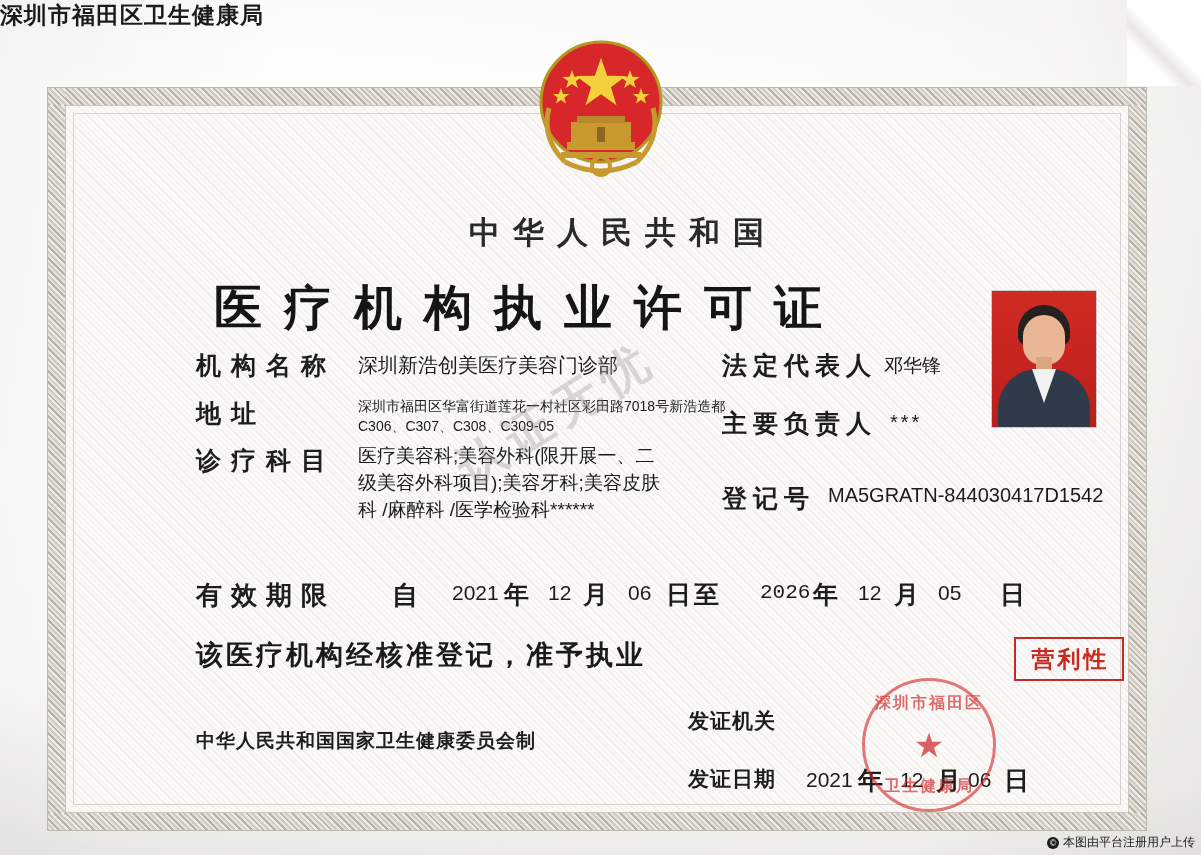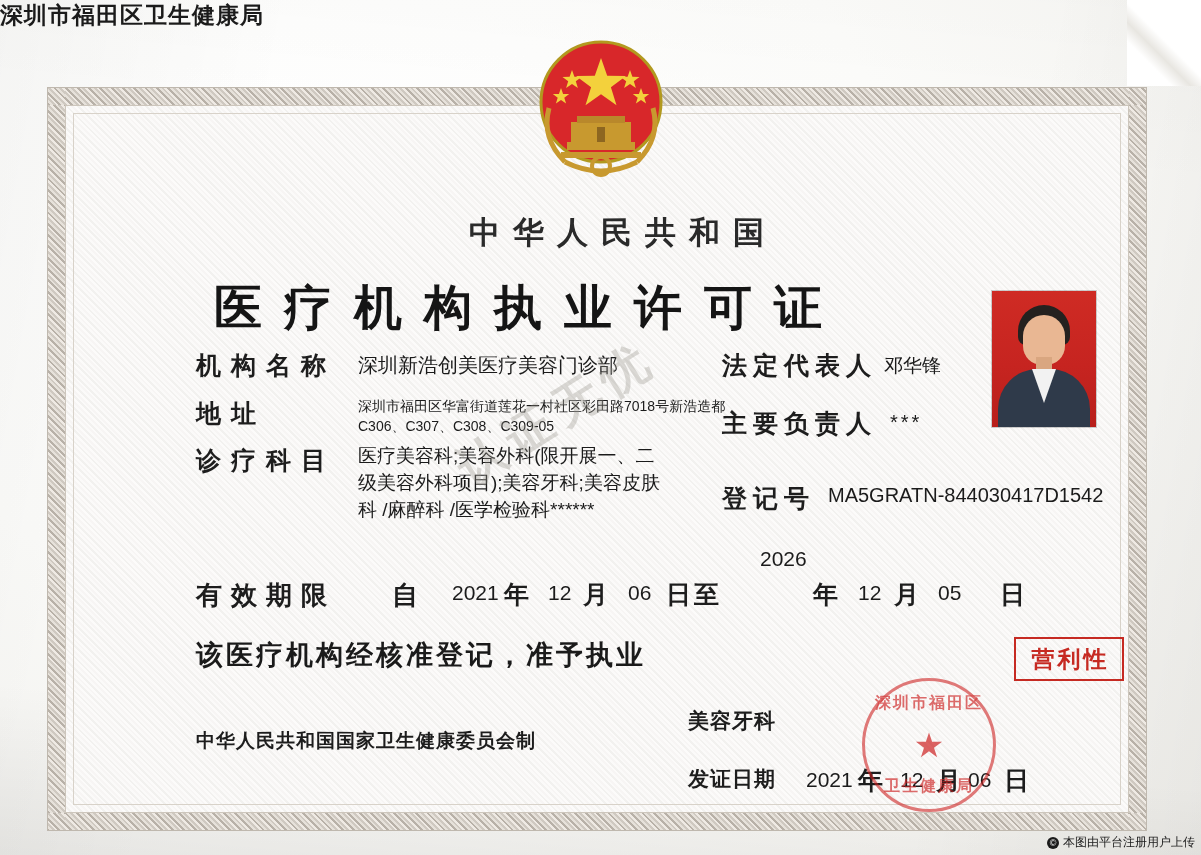--- a/index.html
+++ b/index.html
@@ -160,21 +160,21 @@
     color: #1d1d1d;
   }
   #v-y1  { left: 452px; top: 581px; }
   #c-y1  { left: 504px; top: 578px; }
   #v-m1  { left: 548px; top: 581px; }
   #c-m1  { left: 583px; top: 578px; }
   #v-d1  { left: 628px; top: 581px; }
   #c-d1  { left: 666px; top: 578px; }
   #c-to  { left: 694px; top: 578px; }
 
-  #v-y2  { left: 760px; top: 547px; }
+  #v-y2  { left: 760px; top: 581px; font-family: Liberation Mono, monospace; }
   #c-y2  { left: 813px; top: 578px; }
   #v-m2  { left: 858px; top: 581px; }
   #c-m2  { left: 894px; top: 578px; }
   #v-d2  { left: 938px; top: 581px; }
   #c-d2  { left: 1000px; top: 578px; }
 
   
   #approval {
     position: absolute;
     left: 196px;
@@ -459,21 +459,21 @@
   <div class="vchar" id="c-m2">月</div>
   <div class="vnum" id="v-d2">05</div>
   <div class="vchar" id="c-d2">日</div>
 
   <div id="approval">该医疗机构经核准登记，准予执业</div>
 
   <div id="profit-badge">营利性</div>
 
   <div id="issuer-note">中华人民共和国国家卫生健康委员会制</div>
 
-  <div class="lbl" id="lbl-authority">美容牙科</div>
+  <div class="lbl" id="lbl-authority">发证机关</div>
   <div id="val-authority">深圳市福田区卫生健康局</div>
 
   <div class="lbl" id="lbl-issuedate">发证日期</div>
   <div class="vnum" id="d-y">2021</div>
   <div class="vchar" id="dc-y">年</div>
   <div class="vnum" id="d-m">12</div>
   <div class="vchar" id="dc-m">月</div>
   <div class="vnum" id="d-d">06</div>
   <div class="vchar" id="dc-d">日</div>
 

